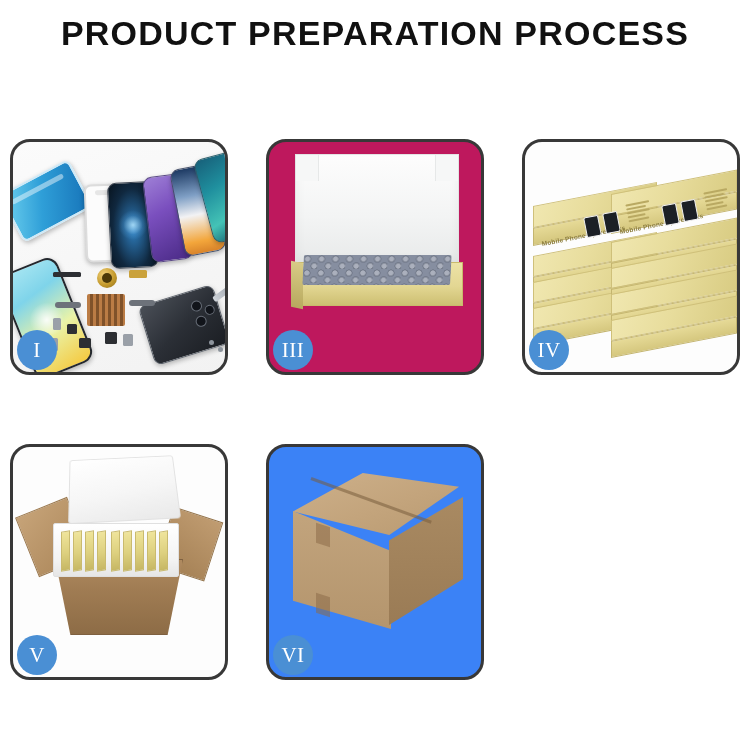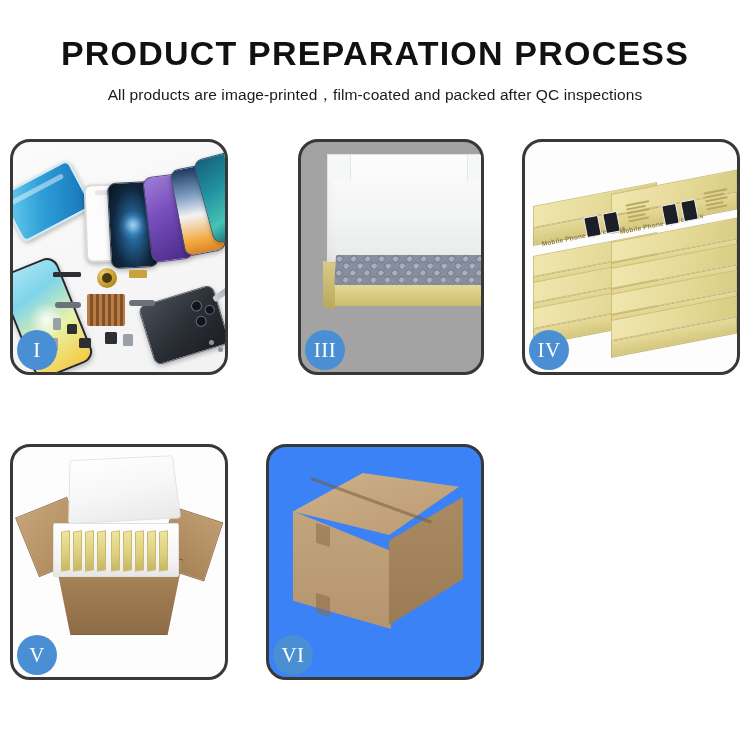--- a/index.html
+++ b/index.html
@@ -8,21 +8,21 @@
     background: #ffffff;
     font-family: "Liberation Sans", sans-serif;
     overflow: hidden;
   }
   #root { position: relative; width: 750px; height: 750px; background: #fff; }
 
   
   .header { position: absolute; left: 0; top: 0; width: 750px; text-align: center; }
   .title {
     font-size: 34px; font-weight: 700; letter-spacing: 1.2px;
-    color: #111; line-height: 1; padding-top: 36px;
+    color: #111; line-height: 1; padding-top: 16px;
     font-family: "Liberation Sans", sans-serif;
   }
   .subtitle {
     font-size: 15.5px; color: #1a1a1a; padding-top: 15px;
     letter-spacing: .1px; font-family: "Liberation Sans", sans-serif;
   }
 
   
   .grid {
     position: absolute; left: 10px; top: 139px;
@@ -162,21 +162,21 @@
   .flexcable::after{content:"";position:absolute;left:-3px;top:22px;width:21px;height:16px;background:#d5d8dc;border-radius:2px;}
   .conn-bottom {
     position:absolute; left:18px; bottom:8px; width:82px; height:30px;
     background: linear-gradient(180deg,#2b3038 0%,#12161b 100%); border-radius:3px; opacity:.88;
   }
   .tape-amber{position:absolute;width:13px;height:14px;background:#c99a52;border-radius:2px;opacity:.9;}
   .t1{left:44px;top:60px;}.t2{left:26px;bottom:16px;}.t3{left:78px;bottom:20px;}
   .pink-label{position:absolute;left:38px;top:6px;width:13px;height:8px;background:#e0607f;border-radius:1px;}
 
   
-  .p3 { background: #a3a3a3; margin-left: 32px; }
+  .p3 { background: #be185d; }
   .box3-lid {
     position: absolute; left: 26px; top: 12px; width: 164px; height: 114px;
     background: linear-gradient(180deg,#fdfdfd 0%,#f3f4f4 55%,#e7e9e9 100%);
     border: 1px solid #e2e4e4;
     box-shadow: inset 0 -6px 12px rgba(0,0,0,.05);
   }
   .box3-lid::before{content:"";position:absolute;left:0;top:0;width:22px;height:26px;background:#f6f7f7;border-right:1px solid #e6e8e8;}
   .box3-lid::after{content:"";position:absolute;right:0;top:0;width:22px;height:26px;background:#f6f7f7;border-left:1px solid #e6e8e8;}
   .box3-base {
     position: absolute; left: 22px; top: 120px; width: 172px; height: 44px;
@@ -287,21 +287,20 @@
   .t6a { left:47px; top:78px; width:14px; height:20px; transform: skewY(18deg); }
   .t6b { left:47px; top:148px; width:14px; height:20px; transform: skewY(18deg); }
 </style>
 </head>
 <body>
 
 <div id="root">
 
   <div class="header">
     <div class="title">PRODUCT PREPARATION PROCESS</div>
-    <div class="subtitle">All products are image-printed，film-coated and packed after QC inspections</div>
   </div>
 
   <div class="grid">
 
     <div class="panel p1">
       <div class="scene">
         <div class="ph ph-a"></div>
         <div class="ph ph-b"></div>
         <div class="ph ph-c"></div>
         <div class="ph ph-d"></div>

